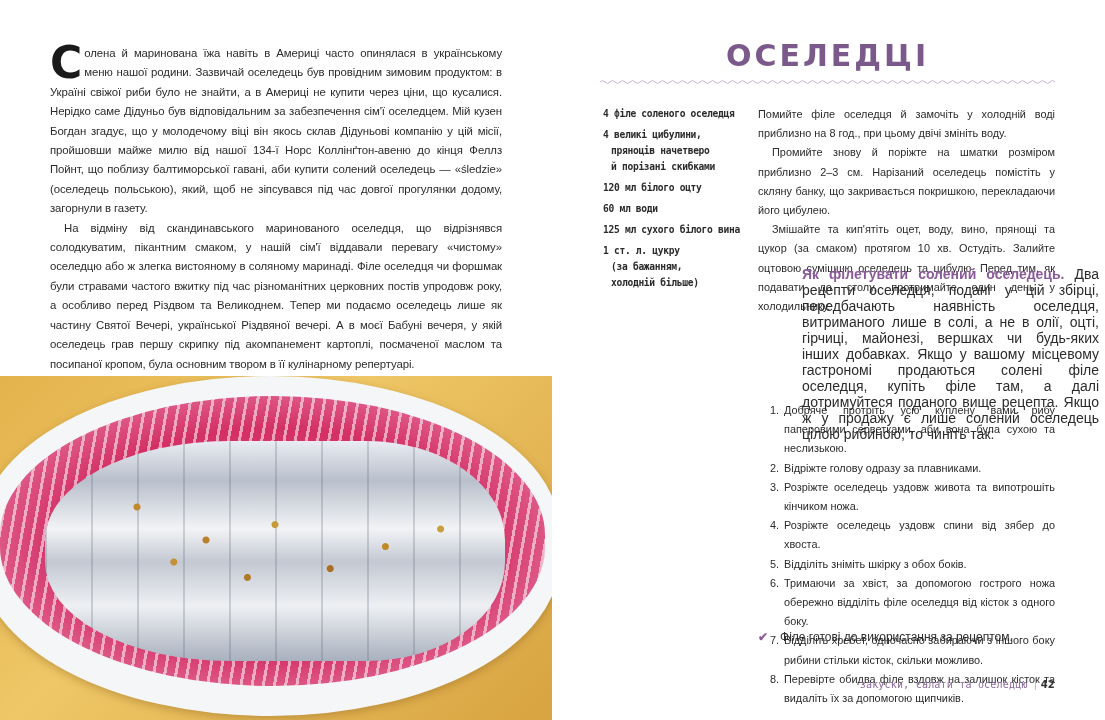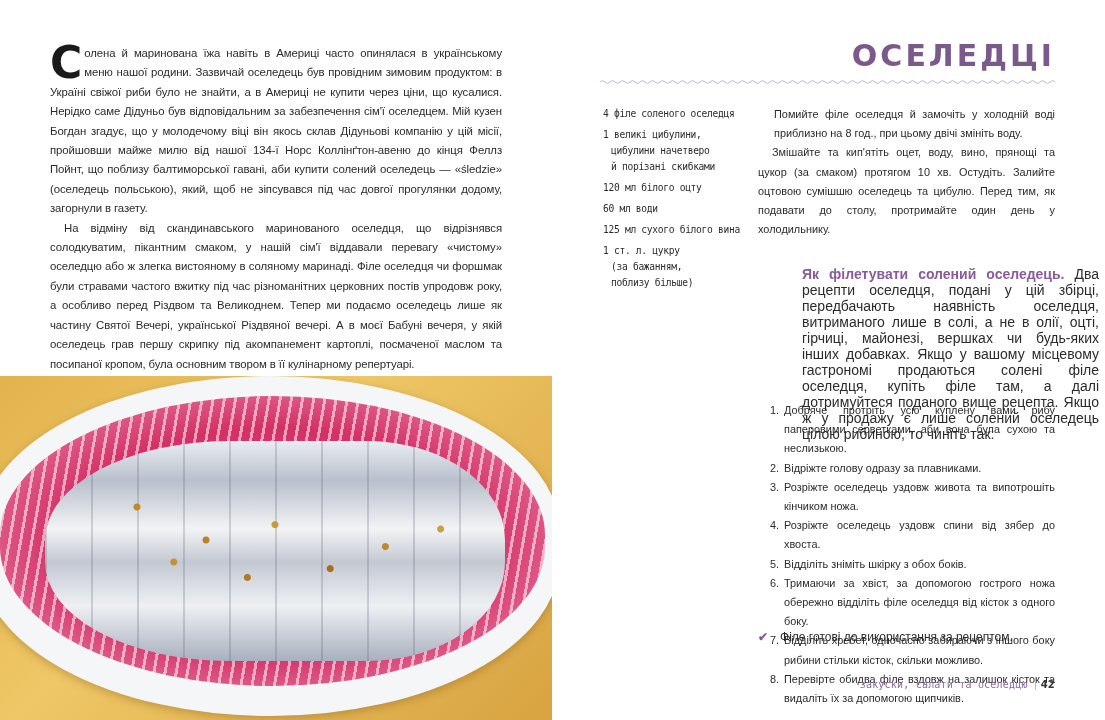--- a/index.html
+++ b/index.html
@@ -49,41 +49,41 @@
       radial-gradient(circle at 20% 30%, #c08a2a 3px, transparent 4px),
       radial-gradient(circle at 35% 45%, #b9822a 3px, transparent 4px),
       radial-gradient(circle at 50% 38%, #c79a3a 3px, transparent 4px),
       radial-gradient(circle at 62% 58%, #a86f22 3px, transparent 4px),
       radial-gradient(circle at 74% 48%, #c08a2a 3px, transparent 4px),
       radial-gradient(circle at 86% 40%, #c9a040 3px, transparent 4px),
       radial-gradient(circle at 44% 62%, #b07a28 3px, transparent 4px),
       radial-gradient(circle at 28% 55%, #c49236 3px, transparent 4px);
   }
   .title {
-    position: absolute; left: 600px; width: 455px; top: 38px; text-align: right;
+    position: absolute; left: 600px; width: 455px; top: 38px; text-align: center;
     font-size: 30px; letter-spacing: 3px; font-weight: bold; color: #7b5a8b;
     font-family: "DejaVu Sans", sans-serif;
   }
   .wave {
     position: absolute; left: 600px; top: 78px; width: 455px; height: 8px;
   }
   .ingredients {
     position: absolute; left: 603px; top: 106px; width: 150px;
     font-family: "DejaVu Sans Mono", monospace; font-size: 9.6px; line-height: 16px;
     color: #2b2b2b; letter-spacing: -0.3px;
   }
   .ingredients .ing { margin-bottom: 5px; }
-  .ingredients .ing .l { display: block; }
+  .ingredients .ing .l { display: block; font-weight: bold; }
   .ingredients .ing .l.cont { padding-left: 8px; }
   .method {
     position: absolute; left: 758px; top: 105px; width: 297px;
     font-size: 10.9px; line-height: 19.2px; text-align: justify; color: #2b2b2b;
   }
   .method p { margin: 0; text-indent: 14px; }
-  .method p.noind { text-indent: 0; margin-left: 16px; }
+  .method p.noind { text-indent: 0; }
   .fillet {
     position: absolute; left: 758px; top: 266px; width: 297px;
     font-size: 14px; line-height: 16px; text-align: justify; color: #2b2b2b; margin-left: 44px;
   }
   .fillet .lead { color: #8b5a9b; font-weight: bold; }
   .steps {
     position: absolute; left: 758px; top: 401px; width: 297px;
     margin: 0; padding: 0; list-style: none;
     font-size: 10.9px; line-height: 19.2px; color: #2b2b2b;
   }
@@ -122,42 +122,43 @@
 <div class="title">ОСЕЛЕДЦІ</div>
 <svg class="wave" viewBox="0 0 455 8" preserveAspectRatio="none">
   <path d="M0 4 Q2.5 1 5 4 T10 4 T15 4 T20 4 T25 4 T30 4 T35 4 T40 4 T45 4 T50 4 T55 4 T60 4 T65 4 T70 4 T75 4 T80 4 T85 4 T90 4 T95 4 T100 4 T105 4 T110 4 T115 4 T120 4 T125 4 T130 4 T135 4 T140 4 T145 4 T150 4 T155 4 T160 4 T165 4 T170 4 T175 4 T180 4 T185 4 T190 4 T195 4 T200 4 T205 4 T210 4 T215 4 T220 4 T225 4 T230 4 T235 4 T240 4 T245 4 T250 4 T255 4 T260 4 T265 4 T270 4 T275 4 T280 4 T285 4 T290 4 T295 4 T300 4 T305 4 T310 4 T315 4 T320 4 T325 4 T330 4 T335 4 T340 4 T345 4 T350 4 T355 4 T360 4 T365 4 T370 4 T375 4 T380 4 T385 4 T390 4 T395 4 T400 4 T405 4 T410 4 T415 4 T420 4 T425 4 T430 4 T435 4 T440 4 T445 4 T450 4 T455 4" fill="none" stroke="#c7b2d2" stroke-width="1"></path>
 </svg>
 
 <div class="ingredients">
   <div class="ing">
     <span class="l">4 філе соленого оселедця</span>
   </div>
   <div class="ing">
-    <span class="l">1 великі цибулини,</span>
-    <span class="l cont">цибулини начетверо</span>
+    <span class="l">4 великі цибулини,</span>
+    <span class="l cont">пряноців начетверо</span>
     <span class="l cont">й порізані скибками</span>
   </div>
   <div class="ing">
     <span class="l">120 мл білого оцту</span>
   </div>
   <div class="ing">
     <span class="l">60 мл води</span>
   </div>
   <div class="ing">
     <span class="l">125 мл сухого білого вина</span>
   </div>
   <div class="ing">
     <span class="l">1 ст. л. цукру</span>
     <span class="l cont">(за бажанням,</span>
-    <span class="l cont">поблизу більше)</span>
+    <span class="l cont">холодній більше)</span>
   </div>
 </div>
 
 <div class="method">
   <p class="noind">Помийте філе оселедця й замочіть у холодній воді приблизно на 8 год., при цьому двічі змініть воду.</p>
+  <p>Промийте знову й поріжте на шматки розміром приблизно 2–3 см. Нарізаний оселедець помістіть у скляну банку, що закривається покришкою, перекладаючи його цибулею.</p>
   <p>Змішайте та кип'ятіть оцет, воду, вино, прянощі та цукор (за смаком) протягом 10 хв. Остудіть. Залийте оцтовою сумішшю оселедець та цибулю. Перед тим, як подавати до столу, протримайте один день у холодильнику.</p>
 </div>
 
 <div class="fillet">
   <span class="lead">Як філетувати солений оселедець.</span><span> Два рецепти оселедця, подані у цій збірці, передбачають наявність оселедця, витриманого лише в солі, а не в олії, оцті, гірчиці, майонезі, вершках чи будь-яких інших добавках. Якщо у вашому місцевому гастрономі продаються солені філе оселедця, купіть філе там, а далі дотримуйтеся поданого вище рецепта. Якщо ж у продажу є лише солений оселедець цілою рибиною, то чиніть так:</span>
 </div>
 
 <ol class="steps">
   <li><span class="num">1.</span><span>Добряче протріть усю куплену вами рибу паперовими серветками, аби вона була сухою та неслизькою.</span></li>
   <li><span class="num">2.</span><span>Відріжте голову одразу за плавниками.</span></li>

